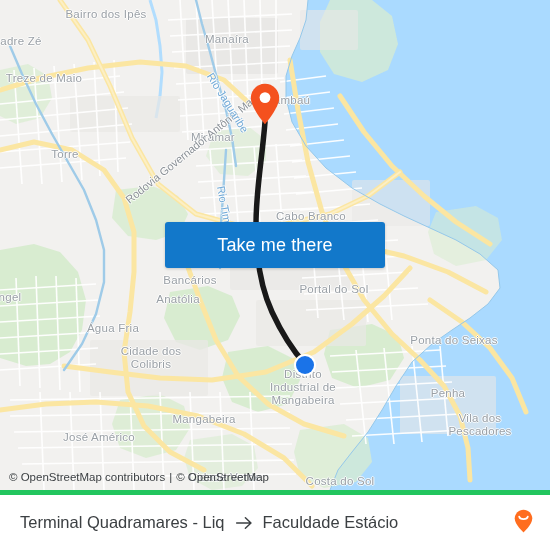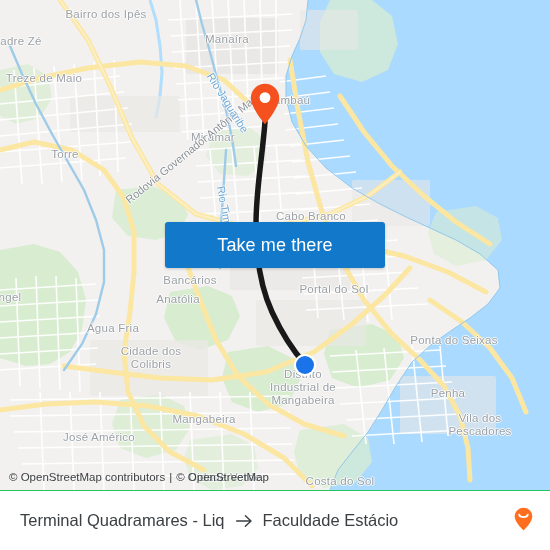--- a/index.html
+++ b/index.html
@@ -143,21 +143,21 @@
   #attribution a, #attribution span { text-decoration: none; color: #3c4043; }
 
   
   #footer {
     position: absolute;
     left: 0;
     top: 490px;
     width: 550px;
     height: 60px;
     background: #ffffff;
-    border-top: 1px solid #22c55e;
+    border-top: 5px solid #22c55e;
     display: flex;
     align-items: center;
     box-sizing: border-box;
   }
 
   #route-summary {
     display: flex;
     align-items: center;
     margin-left: 20px;
     gap: 8px;

